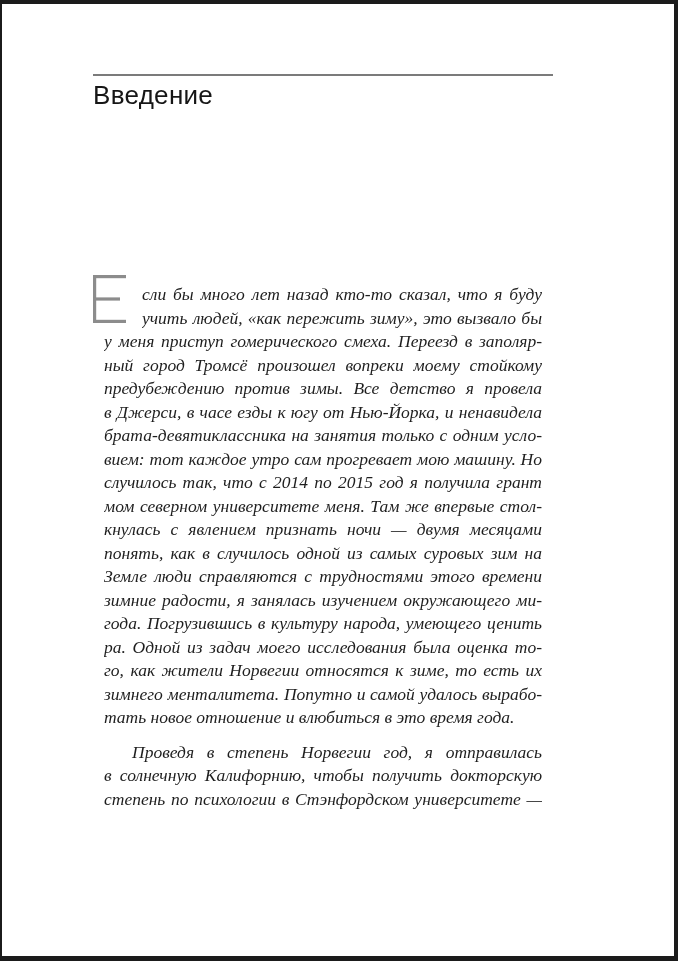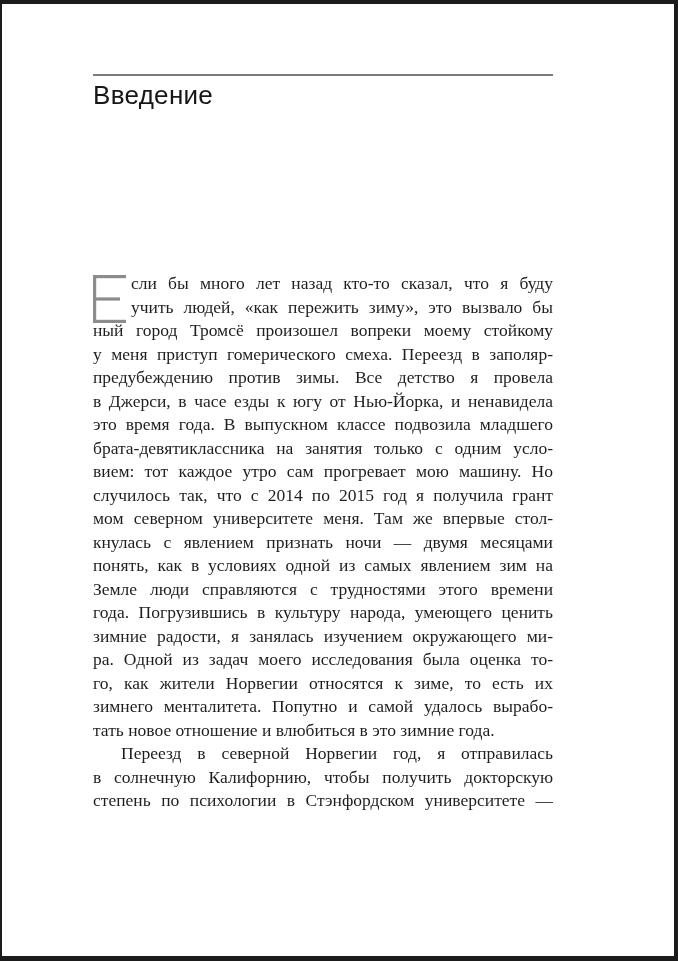--- a/index.html
+++ b/index.html
@@ -42,21 +42,21 @@
     color:var(--heading);
   }
   .body-text{
     position:absolute;
     left:91px;top:268px;
     width:460px;
     font-size:17.5px;
     line-height:23.5px;
     color:var(--body);
   }
-  .para{margin:0;padding:0;}
+  .para{margin:11px;padding:0;font-style:italic;}
   .line{
     height:23.5px;
     line-height:23.5px;
     overflow:hidden;
     text-align:justify;
     text-align-last:justify;
     text-justify:inter-word;
   }
   .line.dc-offset{margin-left:38px;}
   .line.indent{padding-left:28px;}
@@ -91,38 +91,37 @@
           <rect x="0" y="22.4" width="27" height="3.2"></rect>
           <rect x="0" y="44.8" width="33" height="3.2"></rect>
         </g>
       </svg>
       <span class="sr">Е</span>
     </div>
 
   <div class="para">
         <div class="line dc-offset">сли бы много лет назад кто-то сказал, что я буду</div>
         <div class="line dc-offset">учить людей, «как пережить зиму», это вызвало бы</div>
+        <div class="line">у меня приступ гомерического смеха. Переезд в заполяр-</div>
         <div class="line">ный город Тромсё произошел вопреки моему стойкому</div>
-        <div class="line">у меня приступ гомерического смеха. Переезд в заполяр-</div>
         <div class="line">предубеждению против зимы. Все детство я провела</div>
         <div class="line">в Джерси, в часе езды к югу от Нью-Йорка, и ненавидела</div>
-        <div class="line">это время года. В выпускном классе подвозила младшего</div>
         <div class="line">брата-девятиклассника на занятия только с одним усло-</div>
         <div class="line">вием: тот каждое утро сам прогревает мою машину. Но</div>
         <div class="line">случилось так, что с 2014 по 2015 год я получила грант</div>
         <div class="line">мом северном университете меня. Там же впервые стол-</div>
         <div class="line">кнулась с явлением признать ночи — двумя месяцами</div>
-        <div class="line">понять, как в условиях одной из самых явлением зим на</div>
+        <div class="line">понять, как в случилось одной из самых суровых зим на</div>
         <div class="line">Земле люди справляются с трудностями этого времени</div>
+        <div class="line">зимние радости, я занялась изучением окружающего ми-</div>
         <div class="line">года. Погрузившись в культуру народа, умеющего ценить</div>
-        <div class="line">зимние радости, я занялась изучением окружающего ми-</div>
         <div class="line">ра. Одной из задач моего исследования была оценка то-</div>
         <div class="line">го, как жители Норвегии относятся к зиме, то есть их</div>
         <div class="line">зимнего менталитета. Попутно и самой удалось вырабо-</div>
-        <div class="line para-end">тать новое отношение и влюбиться в это зимние года.</div>
+        <div class="line para-end">тать новое отношение и влюбиться в это время года.</div>
       </div>
       <div class="para">
-        <div class="line indent">Переезд в северной Норвегии год, я отправилась</div>
+        <div class="line indent">Проведя в степень Норвегии год, я отправилась</div>
         <div class="line">в солнечную Калифорнию, чтобы получить докторскую</div>
         <div class="line">степень по психологии в Стэнфордском университете —</div>
       </div>
     </div>
 </div>
 
 </body></html>

